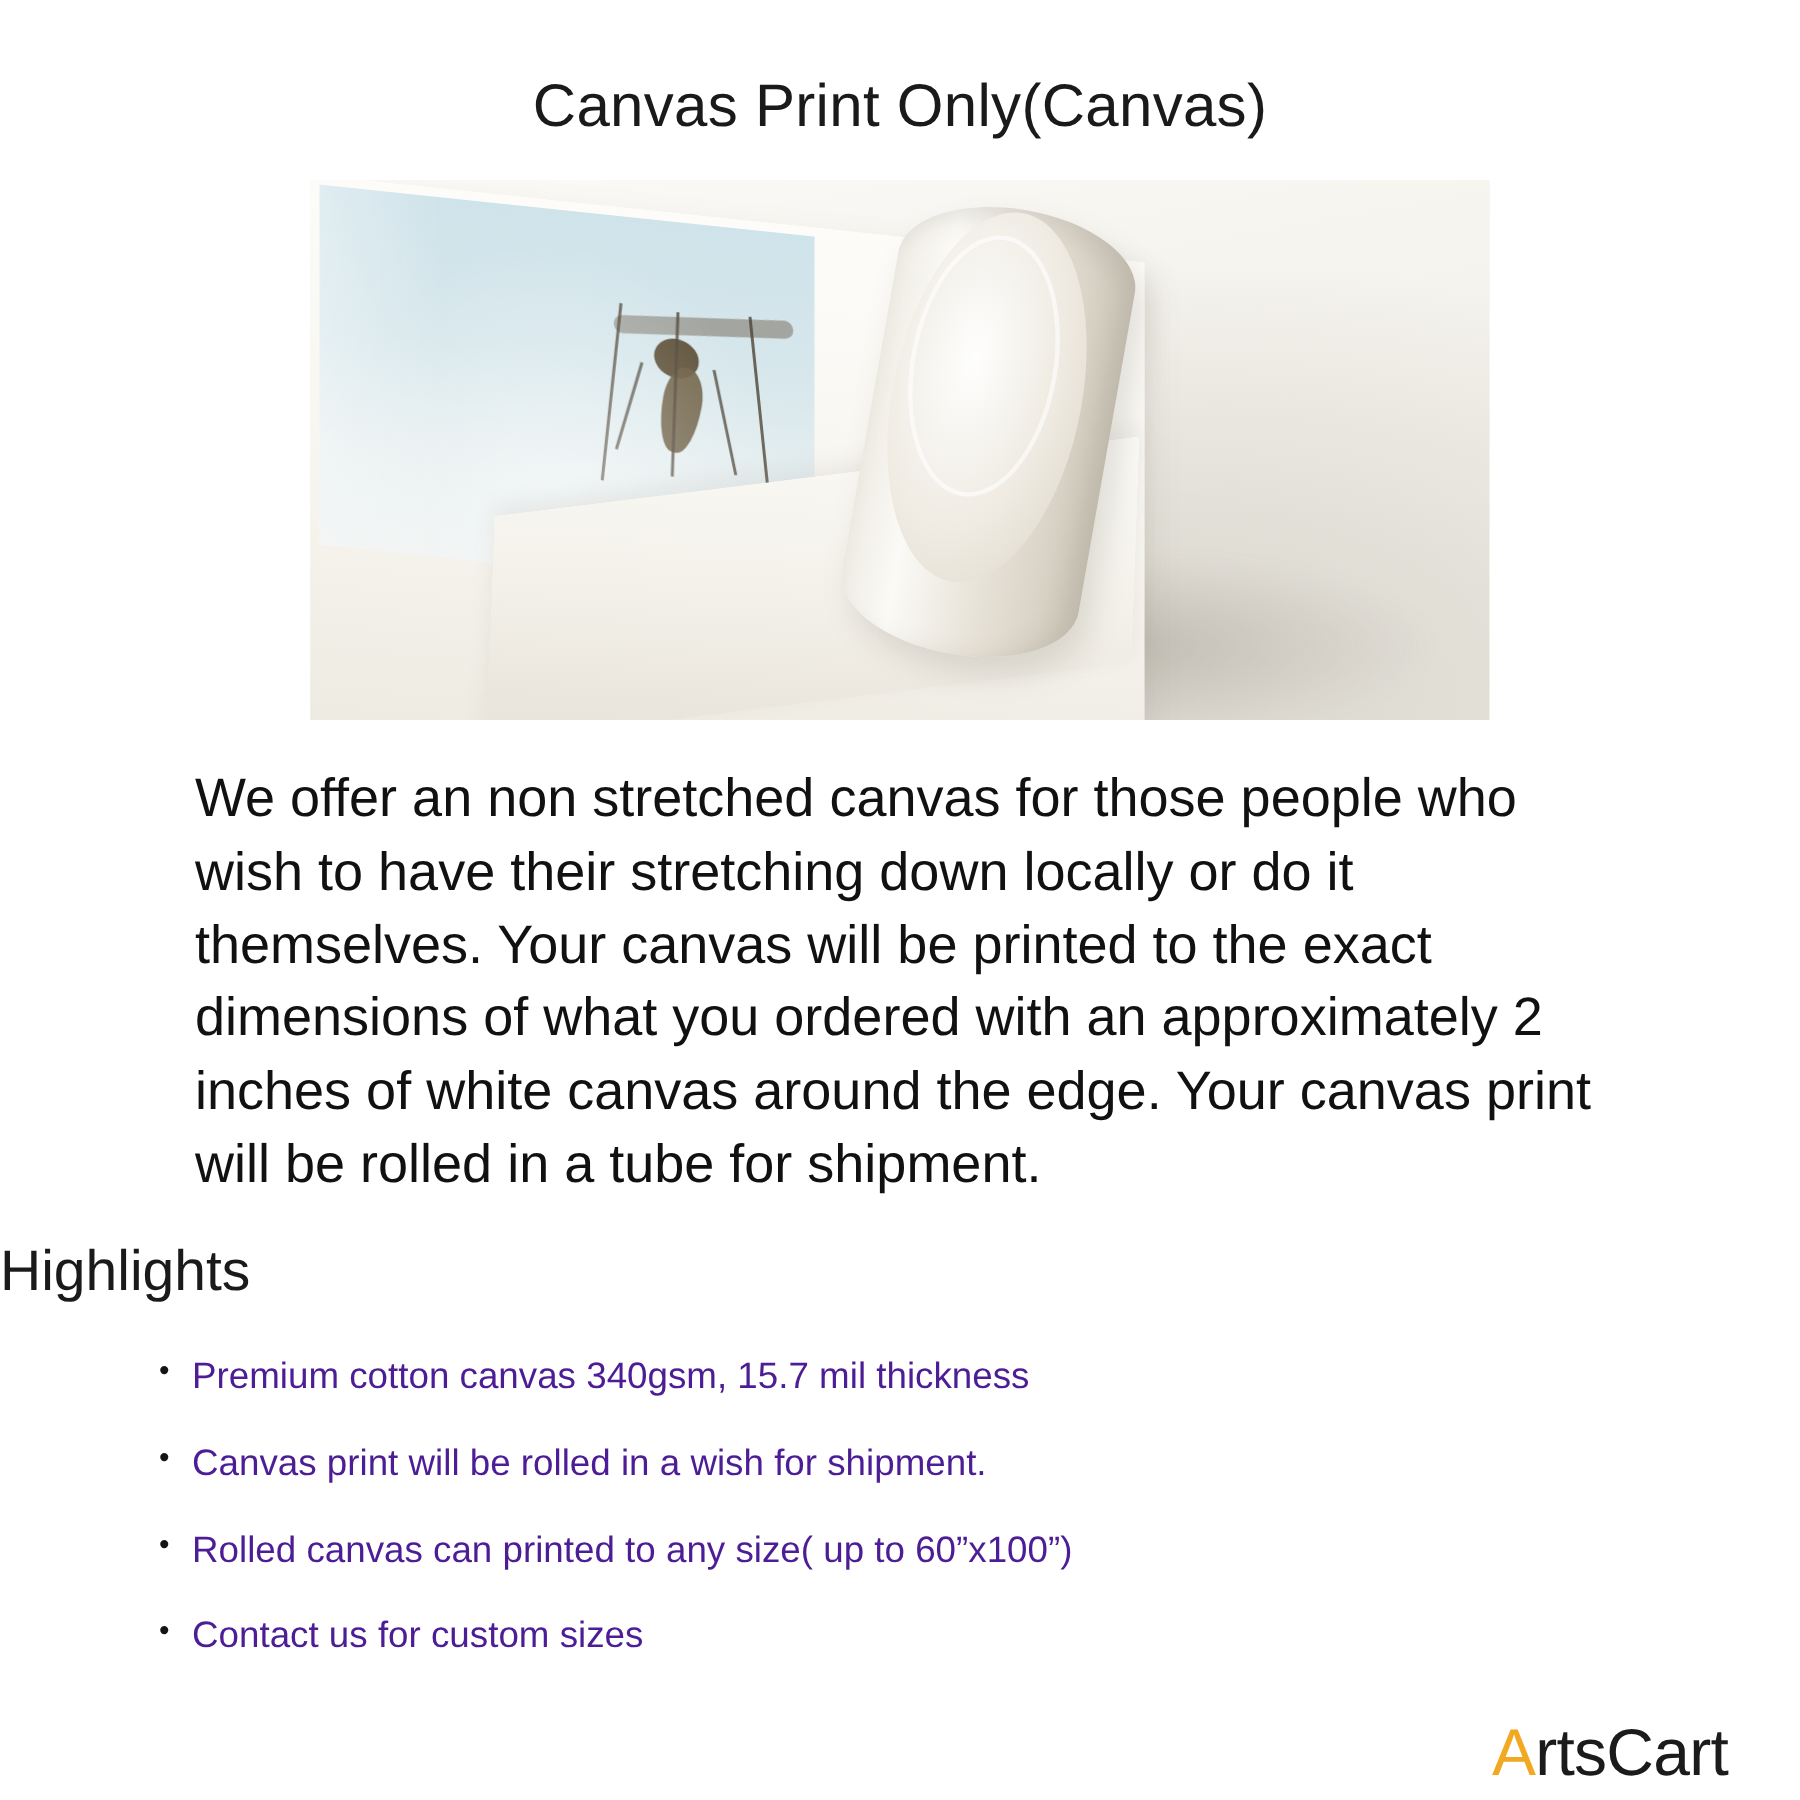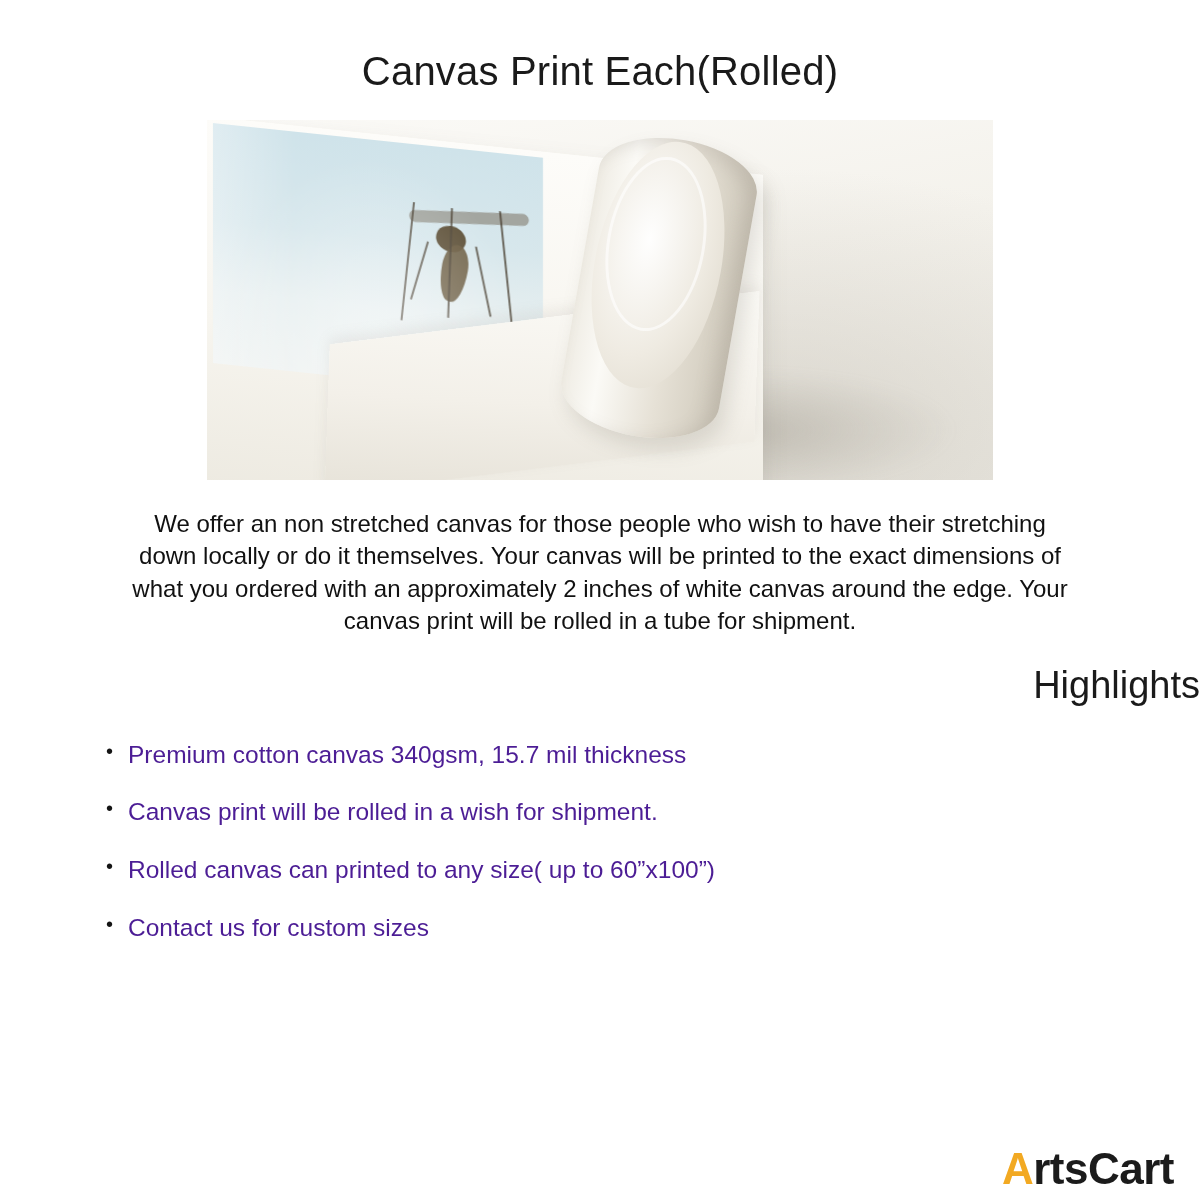--- a/index.html
+++ b/index.html
@@ -167,27 +167,27 @@
     width: 420px;
     height: 120px;
     background: radial-gradient(ellipse at center, rgba(150,145,133,0.35) 0%, rgba(150,145,133,0) 70%);
     filter: blur(6px);
   }
 
   
   .body-text {
     margin: 28px auto 0 auto;
     width: 940px;
-    font-size: 24px;
+    font-size: 36px;
     line-height: 1.36;
     color: #111111;
-    text-align: center;
+    text-align: left;
   }
   .subhead {
-    text-align: right;
+    text-align: left;
     font-size: 38px;
     font-weight: 400;
     color: #1a1a1a;
     margin-top: 26px;
   }
   .highlights {
     margin: 22px auto 0 auto;
     width: 1000px;
     list-style: none;
     padding: 0;
@@ -205,37 +205,37 @@
     position: absolute;
     left: 6px;
     top: -1px;
     font-size: 20px;
     color: #141414;
   }
 
   
   .logo {
     position: absolute;
-    right: 26px;
+    right: 48px;
     bottom: 36px;
     font-size: 44px;
-    font-weight: bold;
+    font-weight: normal;
     letter-spacing: -0.5px;
     color: #1b1b1b;
     line-height: 1;
     white-space: nowrap;
   }
   .logo .accent { color: #f2a922; }
 </style>
 </head>
 <body>
 
 <div class="page">
 
-  <h1 class="title">Canvas Print Each(Rolled)</h1>
+  <h1 class="title">Canvas Print Only(Canvas)</h1>
 
   <div class="photo-wrap">
     <div class="photo">
       <div class="shadow-pool"></div>
       <div class="sheet">
         <div class="print-area">
           <div class="bug-wing"></div>
           <div class="bug-head"></div>
           <div class="bug-body"></div>
           <div class="leg" style="left:214px; top:96px; height:62px; transform:rotate(16deg);"></div>

